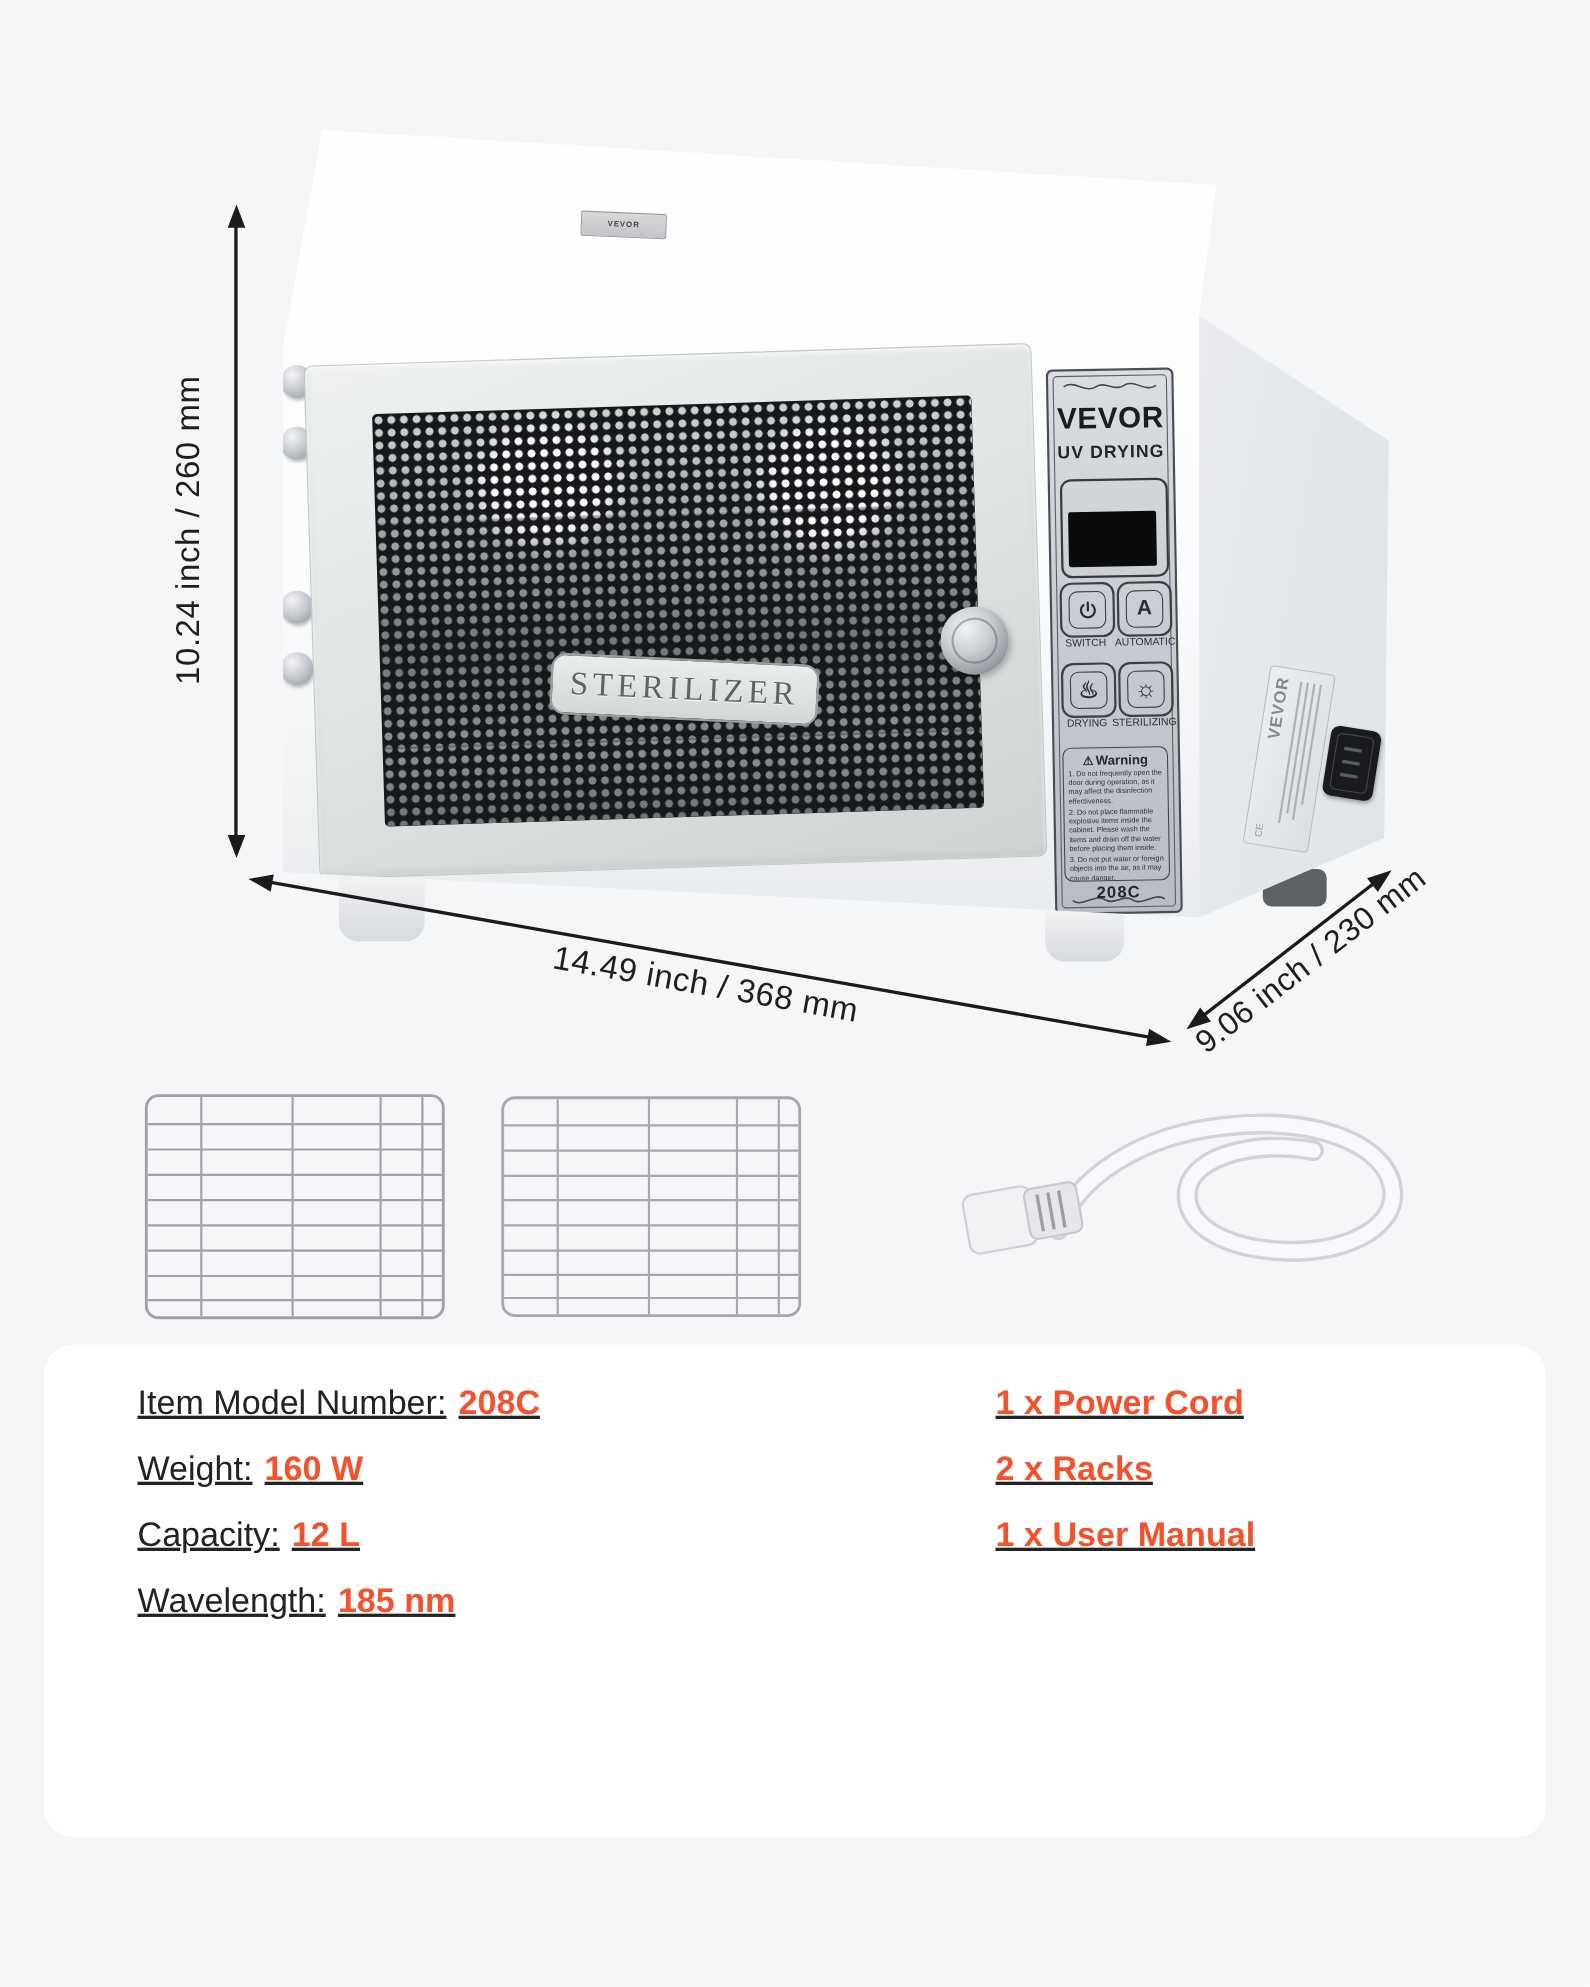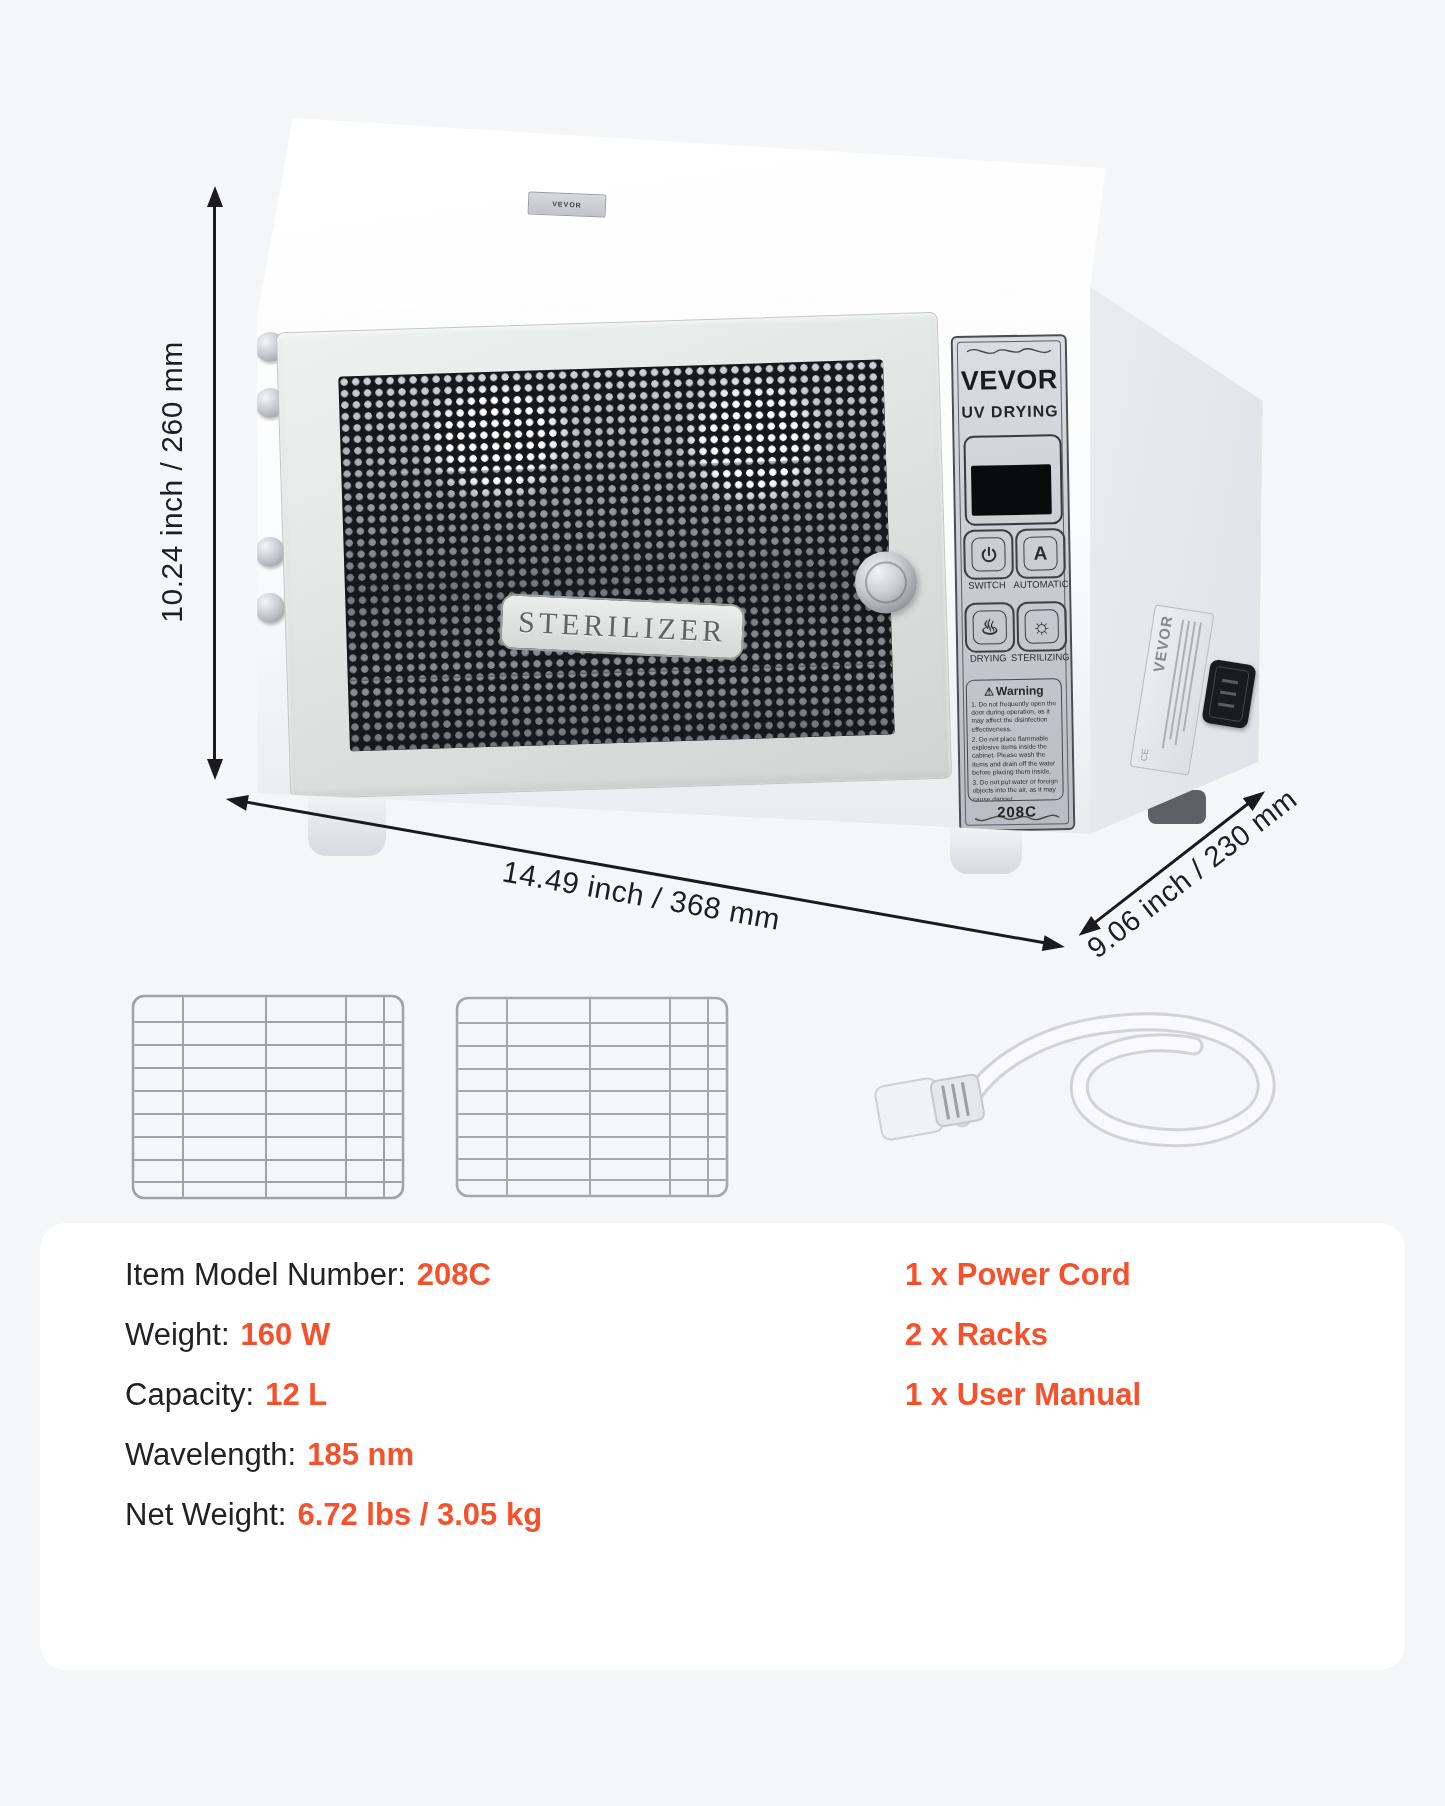--- a/index.html
+++ b/index.html
@@ -164,21 +164,21 @@
 
   
   .rack{position:absolute;}
   .rack-1{left:128px; top:988px;}
   .rack-2{left:452px; top:990px;}
   .cord{position:absolute; left:862px; top:966px;}
 
   
   .spec-card{position:absolute; left:40px; top:1223px; width:1365px; height:447px;
     background:#ffffff; border-radius:26px;}
-  .spec-col{position:absolute; top:22px;}
+  .spec-col{position:absolute; top:22px;text-decoration:underline;}
   .specs-left{left:85px;}
   .specs-right{left:865px;}
   .spec-row{height:60px; display:flex; align-items:center; font-size:31px; color:#202225;}
   .spec-value{font-weight:bold; color:#f4512c; margin-left:11px;}
   .specs-right .spec-value{margin-left:0;}
 </style>
 </head>
 <body>
 
 <div class="canvas">
@@ -340,24 +340,20 @@
         <span class="spec-value">160 W</span>
       </div>
       <div class="spec-row">
         <span class="spec-label">Capacity:</span>
         <span class="spec-value">12 L</span>
       </div>
       <div class="spec-row">
         <span class="spec-label">Wavelength:</span>
         <span class="spec-value">185 nm</span>
       </div>
-      <div class="spec-row">
-        <span class="spec-label">Net Weight:</span>
-        <span class="spec-value">6.72 lbs / 3.05 kg</span>
-      </div>
     </div>
     <div class="spec-col specs-right">
       <div class="spec-row">
         <span class="spec-value">1 x Power Cord</span>
       </div>
       <div class="spec-row">
         <span class="spec-value">2 x Racks</span>
       </div>
       <div class="spec-row">
         <span class="spec-value">1 x User Manual</span>

